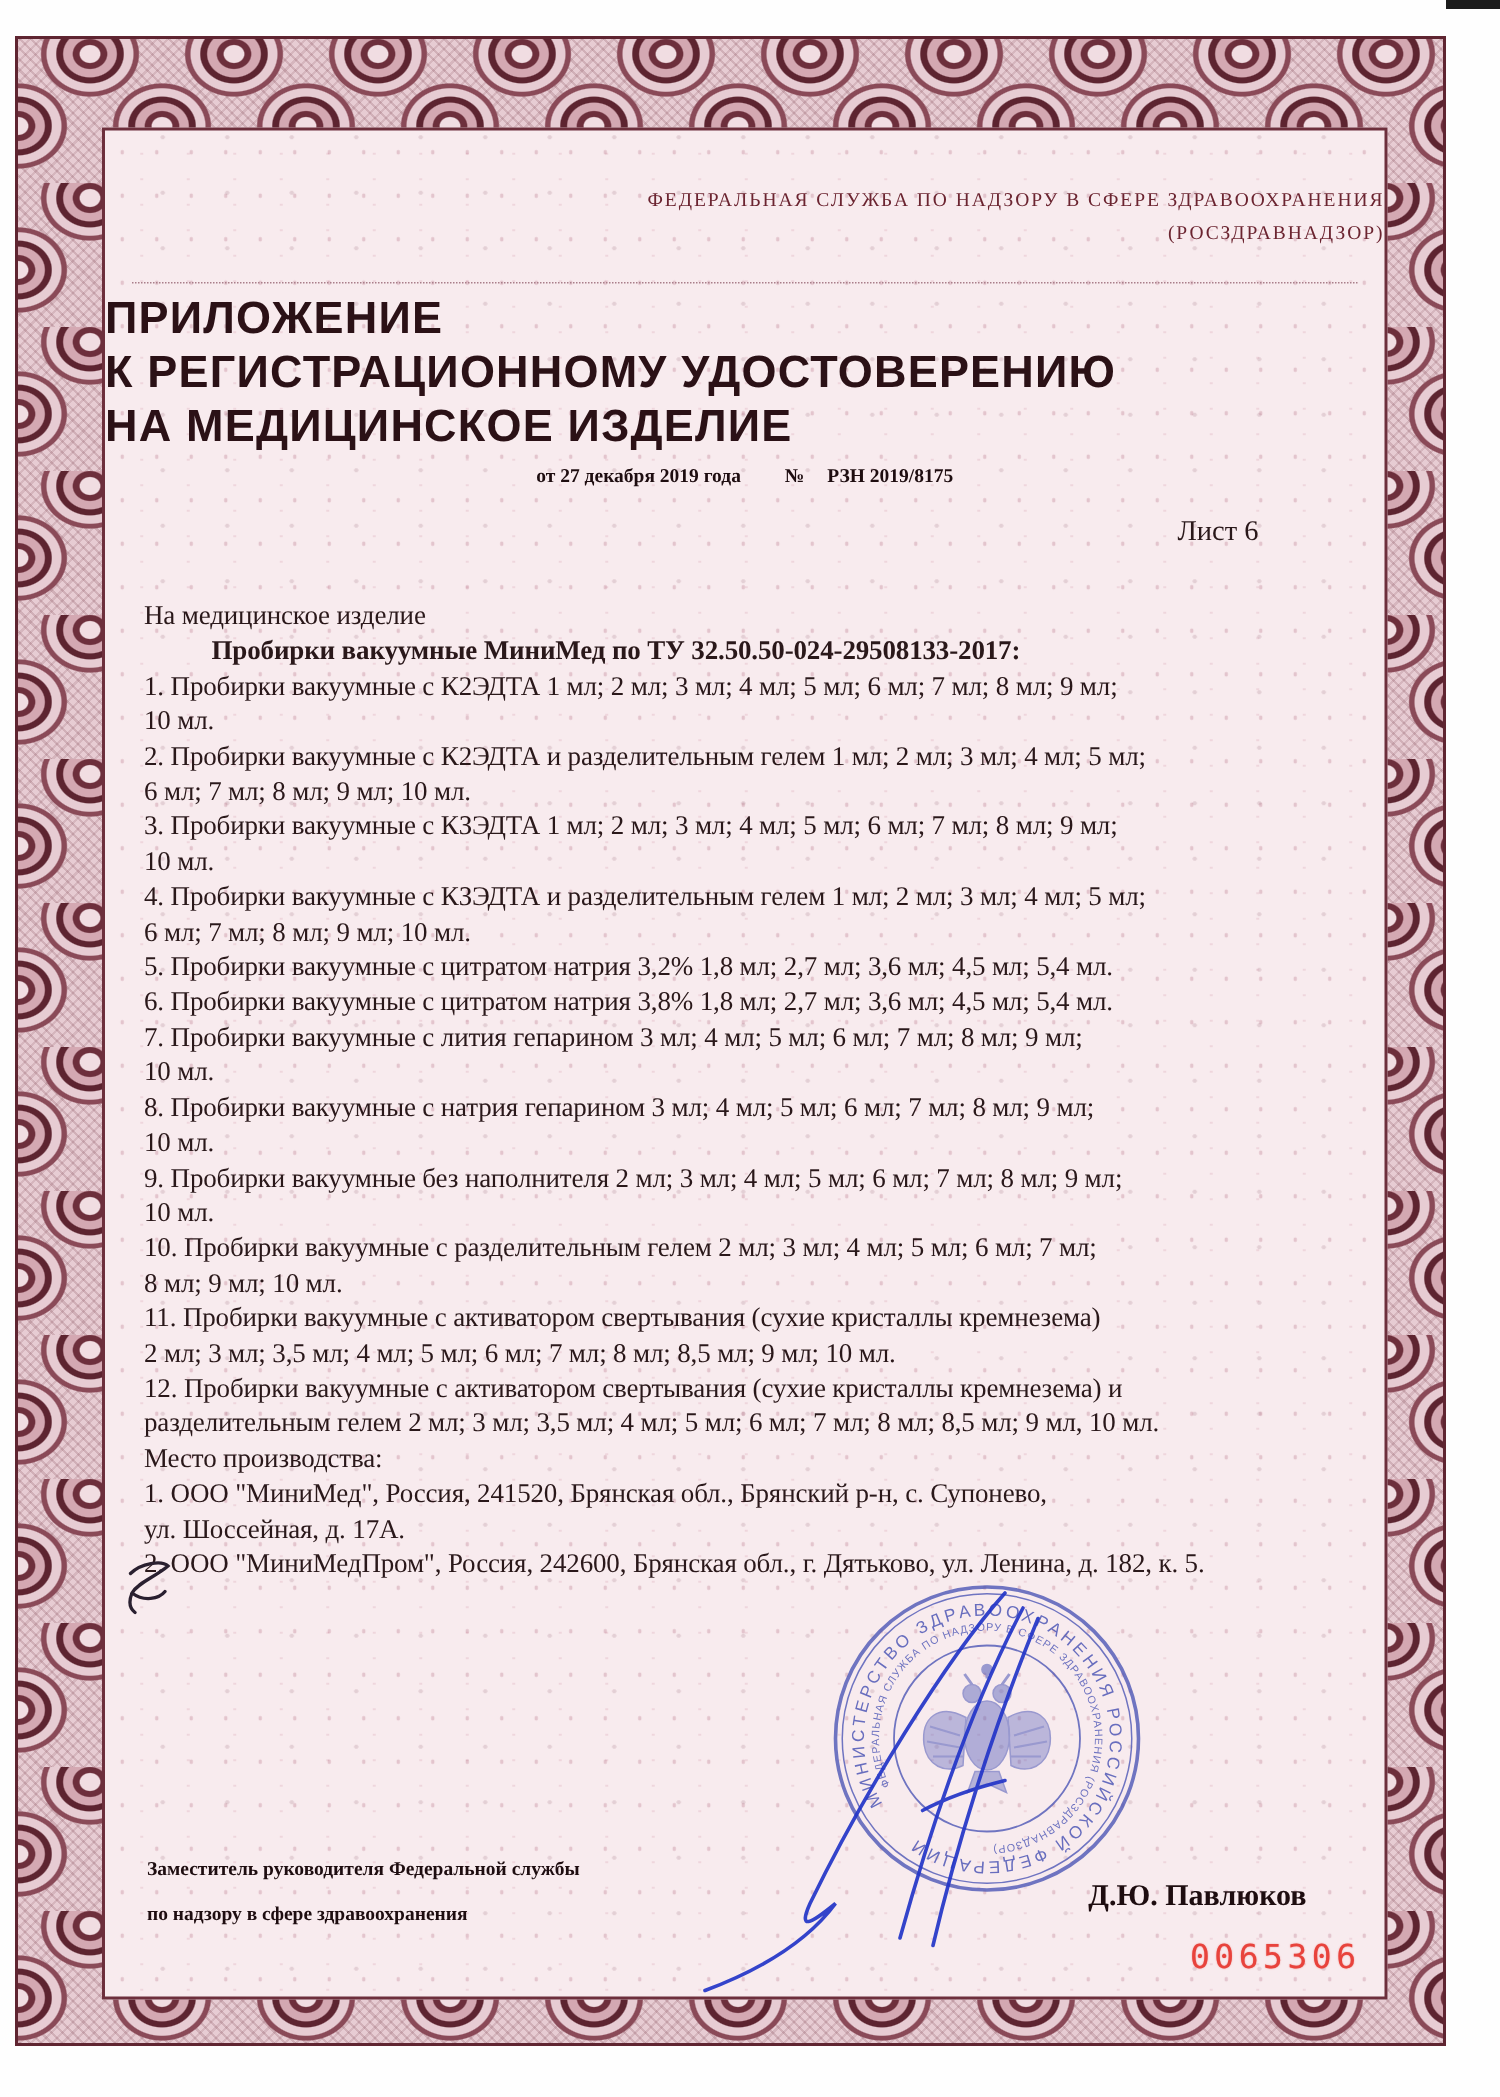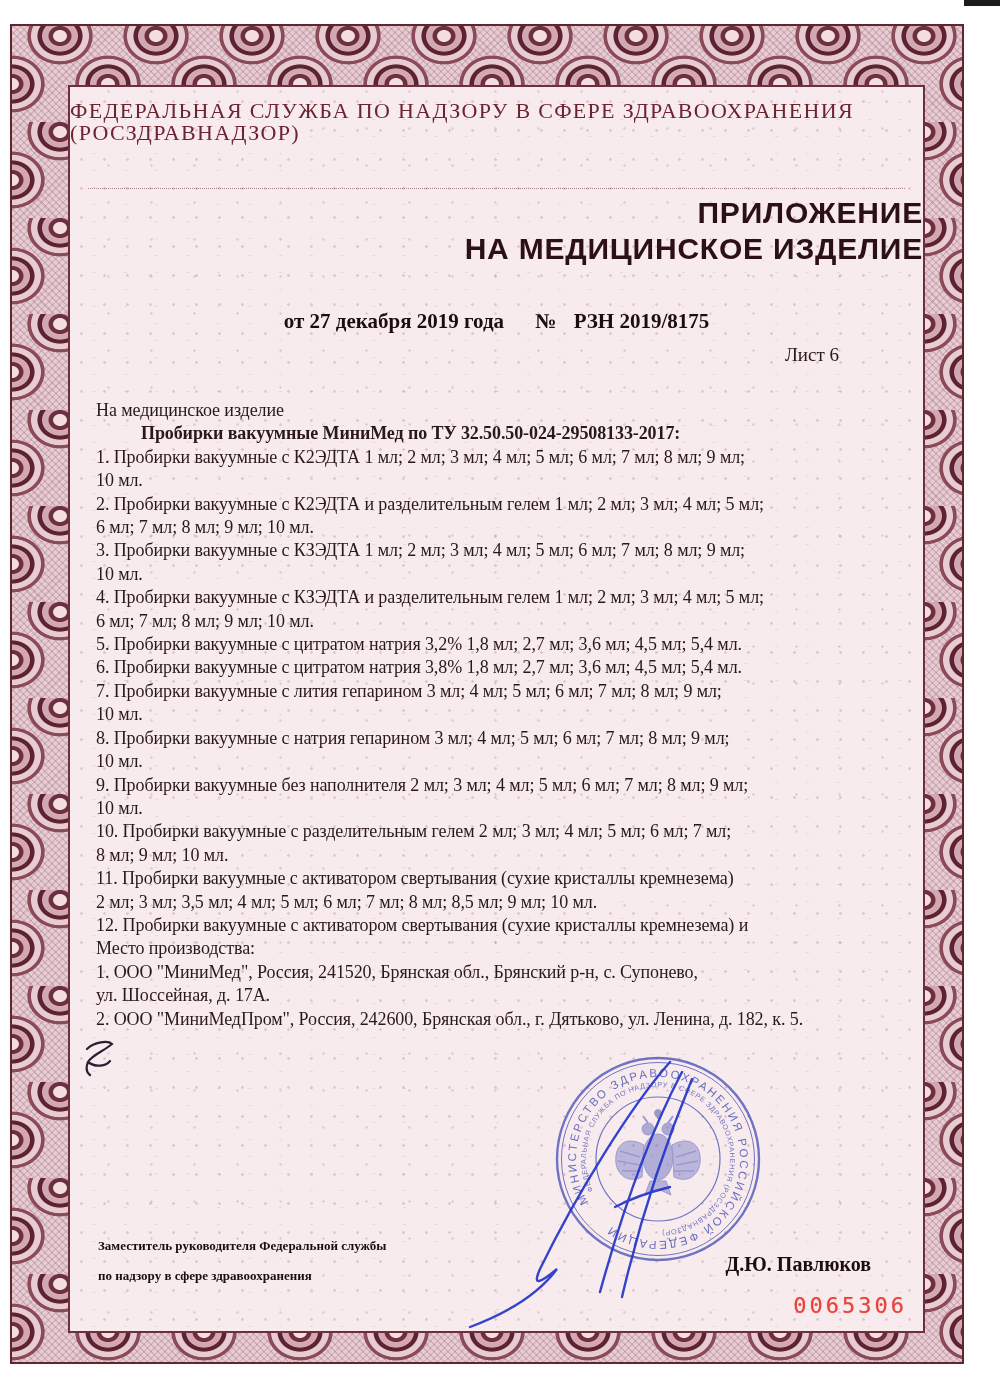--- a/index.html
+++ b/index.html
@@ -20,29 +20,29 @@
   
   .inner{position:absolute;left:68px;top:85px;width:857px;height:1248px;box-sizing:border-box;
     border:2px solid #6d2f3c;background-color:#f8ebee;
     background-image:
       radial-gradient(rgba(173,96,118,.28) 1px,rgba(0,0,0,0) 1.4px),
       radial-gradient(rgba(210,150,168,.25) 1px,rgba(0,0,0,0) 1.3px),
       radial-gradient(rgba(120,60,82,.16) 1.3px,rgba(0,0,0,0) 1.6px);
     background-size:23px 29px,31px 17px,43px 37px;
     background-position:0 0,9px 7px,17px 23px;}
 
-  .hdr{position:absolute;top:13px;left:0;right:0;text-align:left;color:#6b2430;
-       font-size:22px;line-height:22px;letter-spacing:1.3px;}
+  .hdr{position:absolute;top:35px;left:0;right:0;text-align:right;color:#6b2430;
+       font-size:13px;line-height:22px;letter-spacing:1.3px;}
   .separator{position:absolute;top:101px;left:18px;right:18px;border-top:1px dotted #a97f8a;height:0;}
 
-  .title{position:absolute;top:108px;left:0;right:0;text-align:right;color:#2b1116;
-         font-family:"Liberation Sans",sans-serif;font-weight:bold;font-size:30px;line-height:36px;letter-spacing:.8px;padding-left:36px;}
+  .title{position:absolute;top:108px;left:0;right:0;text-align:left;color:#2b1116;
+         font-family:"Liberation Sans",sans-serif;font-weight:bold;font-size:30px;line-height:36px;letter-spacing:.8px;}
 
   .daterow{position:absolute;top:222px;left:0;right:0;text-align:center;color:#1e0d10;
-           font-weight:bold;font-size:21px;}
+           font-weight:bold;font-size:13px;}
   .daterow .numsign{margin-left:26px;}
   .daterow .num{margin-left:12px;}
 
   .sheet{position:absolute;top:257px;right:84px;color:#2a181a;font-size:19px;}
 
   .bodytext{position:absolute;top:312px;left:26px;right:4px;color:#2a181a;
             font-size:18px;line-height:23.4px;letter-spacing:-0.1px;}
   .bl{white-space:nowrap;}
   .b{font-weight:bold;margin-left:45px;}
 
@@ -71,20 +71,21 @@
 
     <div class="hdr">
       <div>ФЕДЕРАЛЬНАЯ СЛУЖБА ПО НАДЗОРУ В СФЕРЕ ЗДРАВООХРАНЕНИЯ</div>
       <div>(РОСЗДРАВНАДЗОР)</div>
     </div>
 
     <div class="separator"></div>
 
     <div class="title">
       <div>ПРИЛОЖЕНИЕ</div>
+      <div>К РЕГИСТРАЦИОННОМУ УДОСТОВЕРЕНИЮ</div>
       <div>НА МЕДИЦИНСКОЕ ИЗДЕЛИЕ</div>
     </div>
 
     <div class="daterow">
       <span>от  27 декабря 2019 года</span>
       <span class="numsign">№</span>
       <span class="num">РЗН 2019/8175</span>
     </div>
 
     <div class="sheet">Лист  6</div>
@@ -106,20 +107,21 @@
       <div class="bl">10 мл.</div>
       <div class="bl">8. Пробирки вакуумные с натрия гепарином 3 мл; 4 мл; 5 мл; 6 мл; 7 мл; 8 мл; 9 мл;</div>
       <div class="bl">10 мл.</div>
       <div class="bl">9. Пробирки вакуумные без наполнителя 2 мл; 3 мл; 4 мл; 5 мл; 6 мл; 7 мл; 8 мл; 9 мл;</div>
       <div class="bl">10 мл.</div>
       <div class="bl">10. Пробирки вакуумные с разделительным гелем 2 мл; 3 мл; 4 мл; 5 мл; 6 мл; 7 мл;</div>
       <div class="bl">8 мл; 9 мл; 10 мл.</div>
       <div class="bl">11. Пробирки вакуумные с активатором свертывания (сухие кристаллы кремнезема)</div>
       <div class="bl">2 мл; 3 мл; 3,5 мл; 4 мл; 5 мл; 6 мл; 7 мл; 8 мл; 8,5 мл; 9 мл; 10 мл.</div>
       <div class="bl">12. Пробирки вакуумные с активатором свертывания (сухие кристаллы кремнезема) и</div>
+      <div class="bl">разделительным гелем 2 мл; 3 мл; 3,5 мл; 4 мл; 5 мл; 6 мл; 7 мл; 8 мл; 8,5 мл; 9 мл, 10 мл.</div>
       <div class="bl">Место производства:</div>
       <div class="bl">1. ООО "МиниМед", Россия, 241520, Брянская обл., Брянский р-н, с. Супонево,</div>
       <div class="bl">ул. Шоссейная, д. 17А.</div>
       <div class="bl">2. ООО "МиниМедПром", Россия, 242600, Брянская обл., г. Дятьково, ул. Ленина, д. 182, к. 5.</div>
     </div>
 
     <svg class="zmark" viewBox="0 0 34 40">
       <path d="M3,10 C10,3 24,1 28,5 C20,12 8,16 4,23 C12,29 22,27 26,22 M4,23 C2,28 2,33 6,36" fill="none" stroke="#2a2030" stroke-width="2.2" stroke-linecap="round"></path>
     </svg>
 

